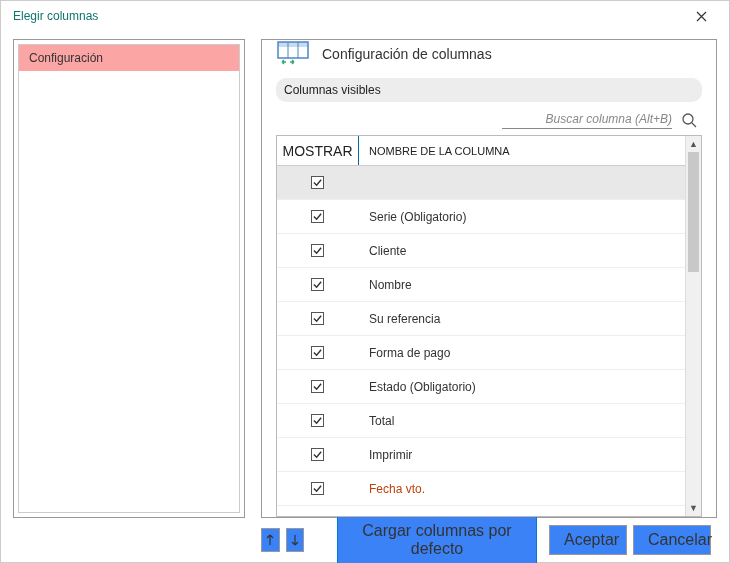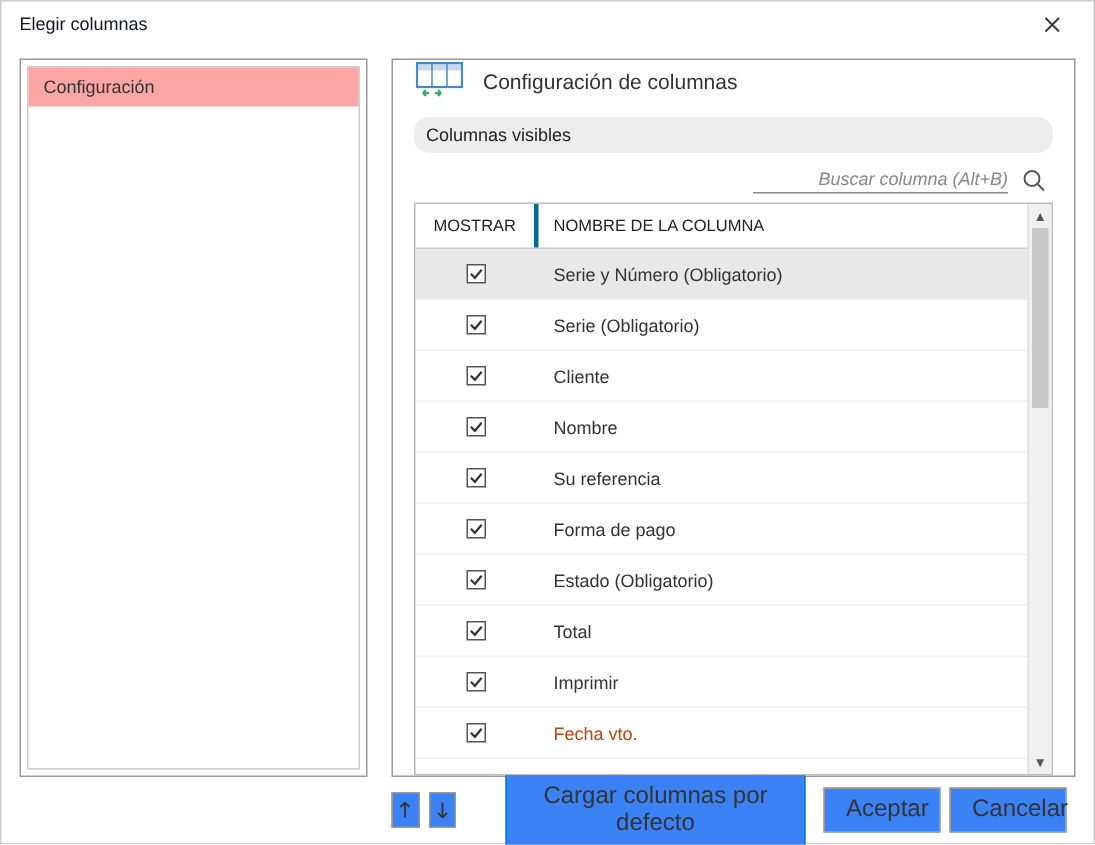--- a/index.html
+++ b/index.html
@@ -1,37 +1,37 @@
 <!DOCTYPE html>
 <html><head>
 <meta charset="utf-8">
 <style>
   * { box-sizing: border-box; }
   html, body { margin:0; padding:0; font-family: "Segoe UI", Tahoma, sans-serif; font-size:12px; color:#222; background:#fff; }
   .window { width:730px; height:563px; position:relative; border:1px solid #ccc; display:flex; flex-direction:column; }
   .titlebar { height:30px; display:flex; align-items:center; padding:0 8px; }
-  .titlebar .title { flex:1; font-size:12px; color:#0f172a; padding-left:4px; }
+  .titlebar .title { flex:1; font-size:12px; color:#0f766e; padding-left:4px; }
   .titlebar .close { width:40px; height:30px; display:flex; align-items:center; justify-content:center; font-size:14px; color:#333; cursor:default; }
   .body { flex:1; display:flex; padding:8px 12px 0 12px; gap:16px; overflow:hidden; }
   .leftpanel { width:232px; border:1px solid #999; position:relative; }
   .leftpanel-inner { position:absolute; top:4px; left:4px; right:4px; bottom:4px; border:1px solid #ccc; }
   .nav-item { background:#fca5a5; padding:6px 10px; font-size:12px; color:#333; }
   .rightpanel { flex:1; border:1px solid #999; padding:0 14px; display:flex; flex-direction:column; overflow:hidden; }
   .rp-header { display:flex; align-items:center; gap:12px; margin-bottom:10px; }
   .rp-icon { width:34px; height:28px; display:flex; align-items:center; justify-content:center; }
   .rp-title { font-size:14px; color:#333; }
   .section-label { background:#ededed; padding:5px 8px; font-size:12px; margin-bottom:8px;border-radius:10px; }
   .searchrow { display:flex; justify-content:flex-end; align-items:center; gap:8px; margin-bottom:6px; padding-right:4px; }
   .searchbox { width:170px; border:none; border-bottom:1px solid #888; font-size:12px; font-style:italic; color:#c2410c; padding:2px 0; outline:none; background:transparent; text-align:right; }
   .searchbox::placeholder { color:#888; font-style:italic; }
   .search-icon { width:18px; height:18px; display:flex; align-items:center; justify-content:center; }
   .gridwrap { flex:1; border:1px solid #bbb; position:relative; display:flex; overflow:hidden; }
   .gridinner { flex:1; overflow:hidden; }
   .ghead { display:flex; height:30px; border-bottom:1px solid #ccc; }
-  .ghead .col1 { width:82px; display:flex; align-items:center; justify-content:center; font-size:11px; border-right:3px solid #0369a1; }
+  .ghead .col1 { width:82px; display:flex; align-items:center; justify-content:center; font-size:14px; border-right:1px solid #0369a1; }
   .ghead .col2 { flex:1; display:flex; align-items:center; padding-left:10px; font-size:11px; }
   .grow { display:flex; height:34px; border-bottom:1px solid #eee; align-items:center; }
   .grow.selected { background:#e8e8e8; }
   .grow .c1 { width:82px; display:flex; align-items:center; justify-content:center; border-right:1px solid transparent; }
   .grow .c2 { flex:1; padding-left:10px; font-size:12px; color:#333; overflow:hidden; white-space:nowrap; }
   .grow.last .c2 { color:#c2410c; }
   .chk { width:13px; height:13px; border:1px solid #555; display:inline-flex; align-items:center; justify-content:center; background:#fff; }
   .chk svg { width:9px; height:9px; }
   .vscroll { width:16px; background:#f0f0f0; border-left:1px solid #ddd; position:relative; }
   .vscroll .up, .vscroll .down { height:16px; display:flex; align-items:center; justify-content:center; font-size:9px; color:#555; }
@@ -99,21 +99,20 @@
           </div>
           <div id="rows-container">
               <div class="grow selected">
                 <div class="c1">
                   <span class="chk">
                     <svg viewBox="0 0 10 10">
                       <path d="M1 5 L4 8 L9 2" stroke="#333" stroke-width="1.6" fill="none"></path>
                     </svg>
                   </span>
                 </div>
-                <div class="c2">Serie y Número (Obligatorio)</div>
               </div>
               <div class="grow">
                 <div class="c1">
                   <span class="chk">
                     <svg viewBox="0 0 10 10">
                       <path d="M1 5 L4 8 L9 2" stroke="#333" stroke-width="1.6" fill="none"></path>
                     </svg>
                   </span>
                 </div>
                 <div class="c2">Serie (Obligatorio)</div>

